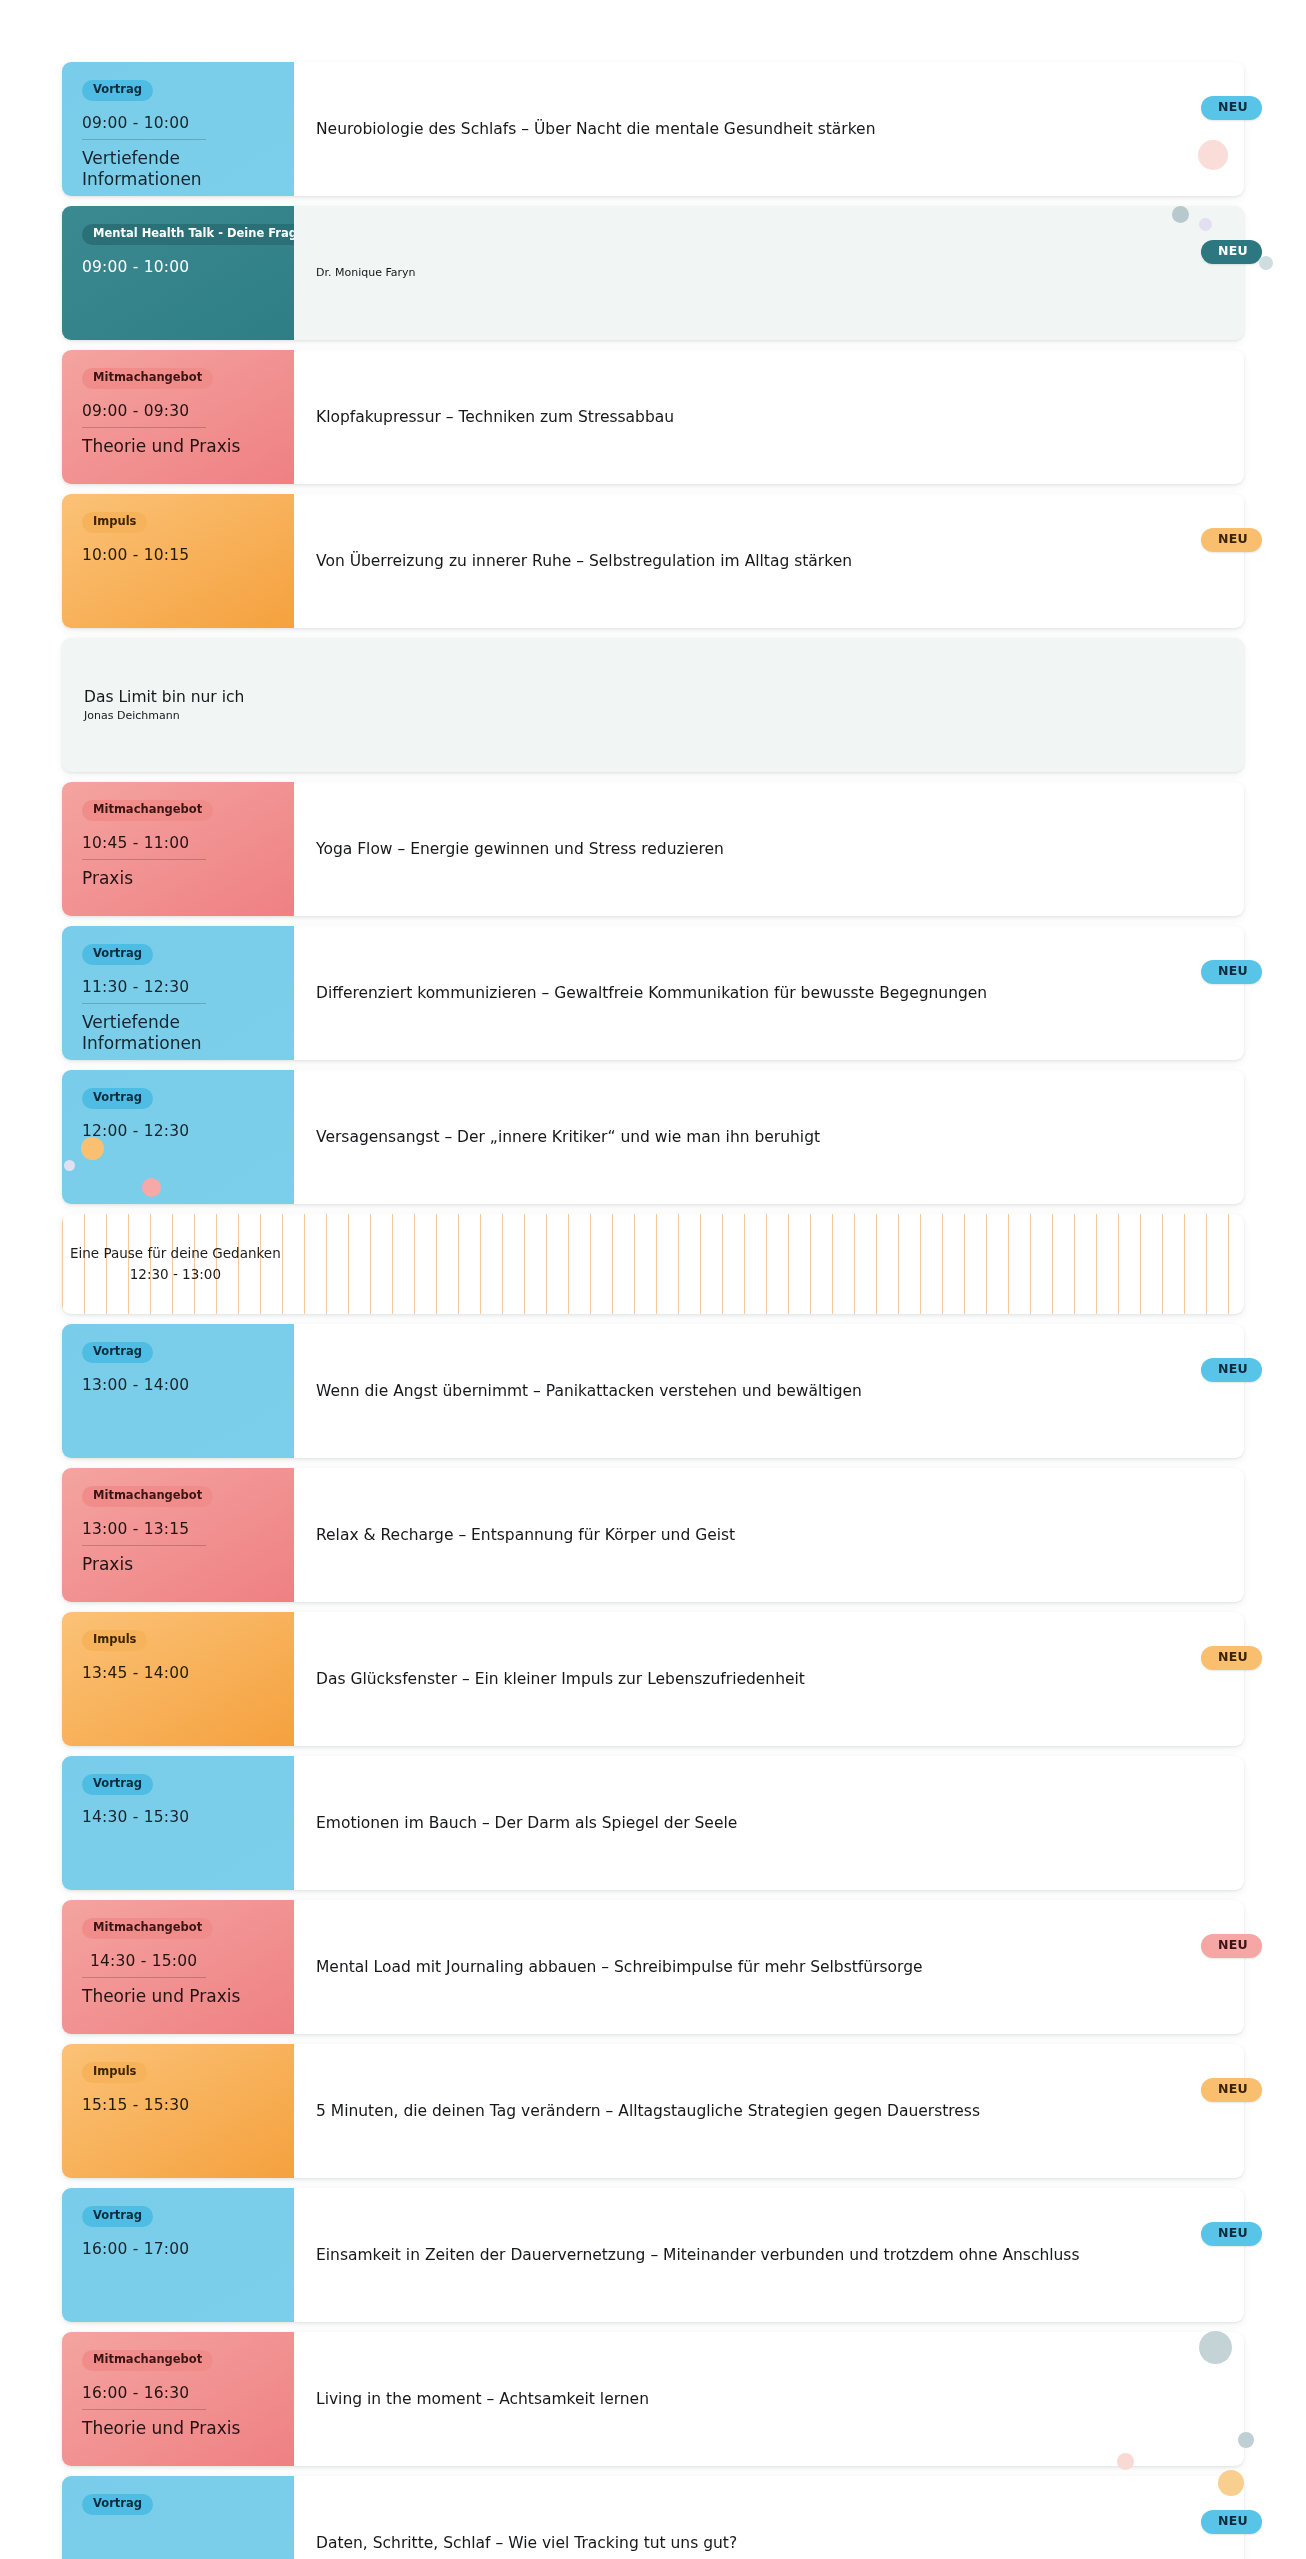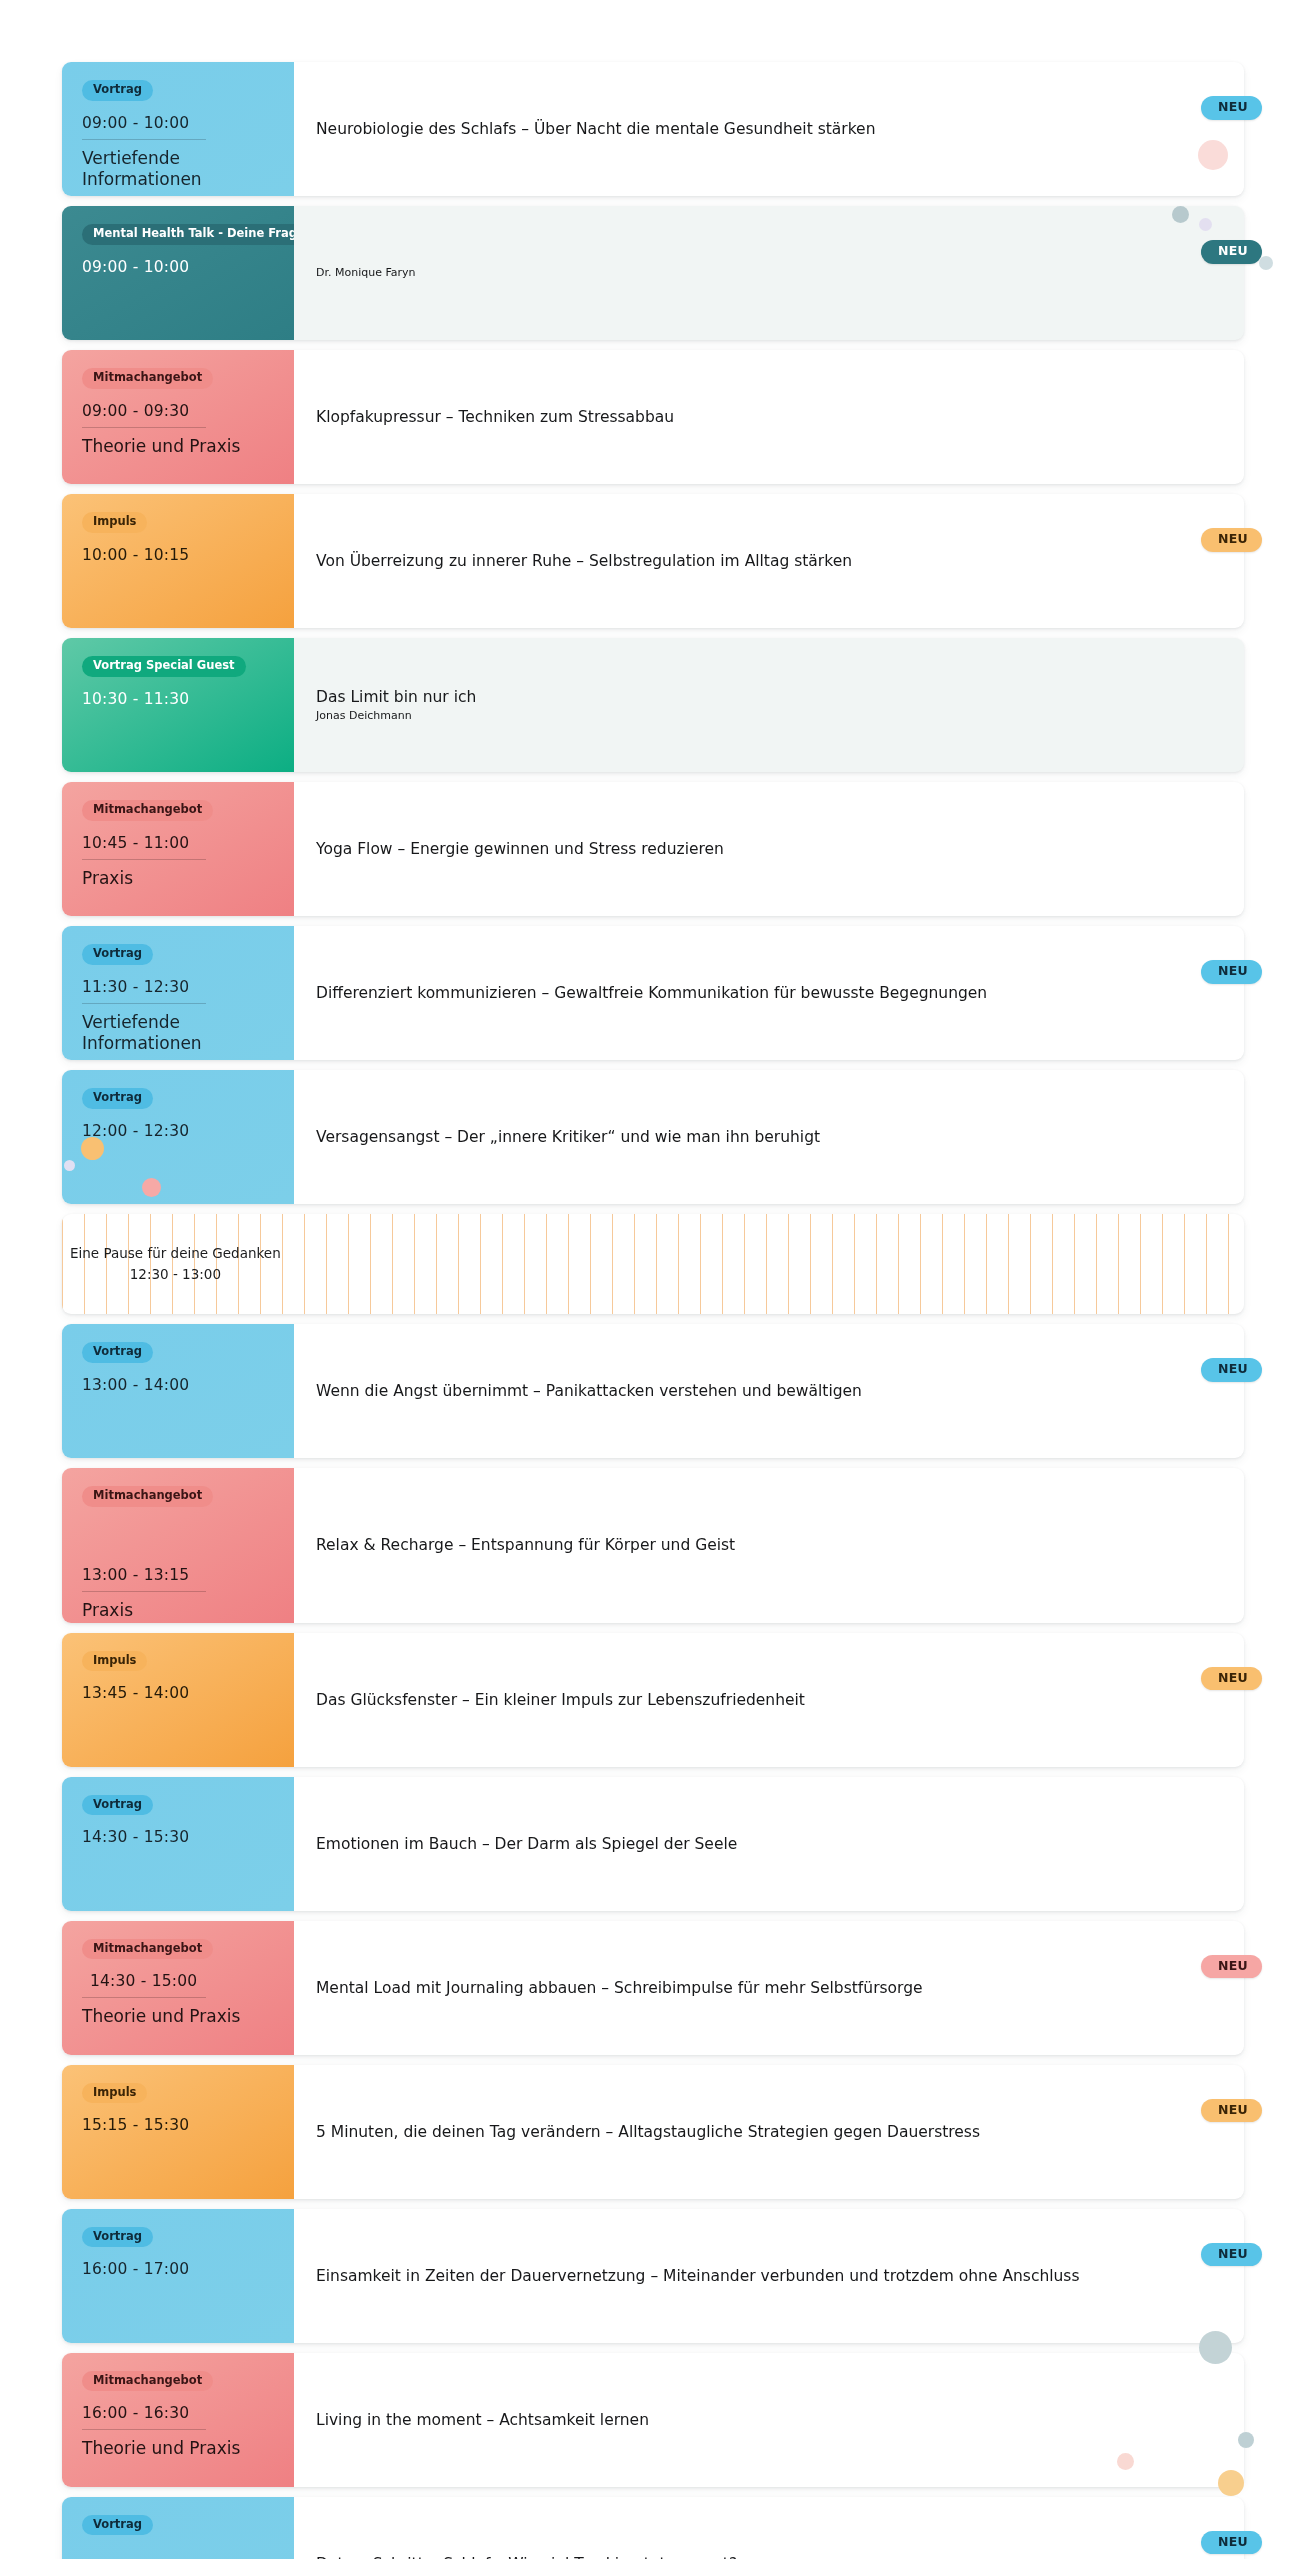--- a/index.html
+++ b/index.html
@@ -189,24 +189,20 @@
         <div class="row-left" style="background: linear-gradient(150deg, rgb(251, 194, 119) 0%, rgb(245, 161, 62) 100%);">
           <span class="cat-pill" style="background: rgb(247, 179, 92); color: rgb(58, 36, 6);">Impuls</span>
           <div class="time" style="color: rgb(36, 26, 9);">10:00 - 10:15</div>
         </div>
         <div class="row-main">
           <div class="title">Von Überreizung zu innerer Ruhe – Selbstregulation im Alltag stärken</div>
           <div class="neu" style="background: rgb(249, 191, 111); color: rgb(58, 36, 6);">NEU</div>
         </div>
       </div>
       <div class="row hovered">
-        <div class="row-left" style="background: linear-gradient(150deg, rgb(95, 201, 167) 0%, rgb(12, 174, 131) 100%);">
-          <span class="cat-pill" style="background: rgb(16, 169, 126); color: rgb(255, 255, 255);">Vortrag Special Guest</span>
-          <div class="time" style="color: rgb(255, 255, 255);">10:30 - 11:30</div>
-        </div>
         <div class="row-main">
           <div class="title">Das Limit bin nur ich</div>
           <div class="speaker">Jonas Deichmann</div>
         </div>
       </div>
       <div class="row">
         <div class="row-left" style="background: linear-gradient(150deg, rgb(244, 164, 160) 0%, rgb(239, 128, 131) 100%);">
           <span class="cat-pill" style="background: rgb(240, 141, 138); color: rgb(58, 21, 21);">Mitmachangebot</span>
           <div class="time" style="color: rgb(35, 19, 19);">10:45 - 11:00</div>
           <div class="time-rule" style="background: rgba(35, 19, 19, 0.22);"></div>
@@ -249,21 +245,21 @@
           <div class="time" style="color: rgb(22, 36, 44);">13:00 - 14:00</div>
         </div>
         <div class="row-main">
           <div class="title">Wenn die Angst übernimmt – Panikattacken verstehen und bewältigen</div>
           <div class="neu" style="background: rgb(88, 196, 232); color: rgb(15, 43, 58);">NEU</div>
         </div>
       </div>
       <div class="row">
         <div class="row-left" style="background: linear-gradient(150deg, rgb(244, 164, 160) 0%, rgb(239, 128, 131) 100%);">
           <span class="cat-pill" style="background: rgb(240, 141, 138); color: rgb(58, 21, 21);">Mitmachangebot</span>
-          <div class="time" style="color: rgb(35, 19, 19); margin-top: 46px;">13:00 - 13:15</div>
+          <div class="time" style="color: rgb(35, 19, 19);">13:00 - 13:15</div>
           <div class="time-rule" style="background: rgba(35, 19, 19, 0.22);"></div>
           <div class="subline" style="color: rgb(35, 19, 19);">Praxis</div>
         </div>
         <div class="row-main">
           <div class="title">Relax &amp; Recharge – Entspannung für Körper und Geist</div>
         </div>
       </div>
       <div class="row">
         <div class="row-left" style="background: linear-gradient(150deg, rgb(251, 194, 119) 0%, rgb(245, 161, 62) 100%);">
           <span class="cat-pill" style="background: rgb(247, 179, 92); color: rgb(58, 36, 6);">Impuls</span>

